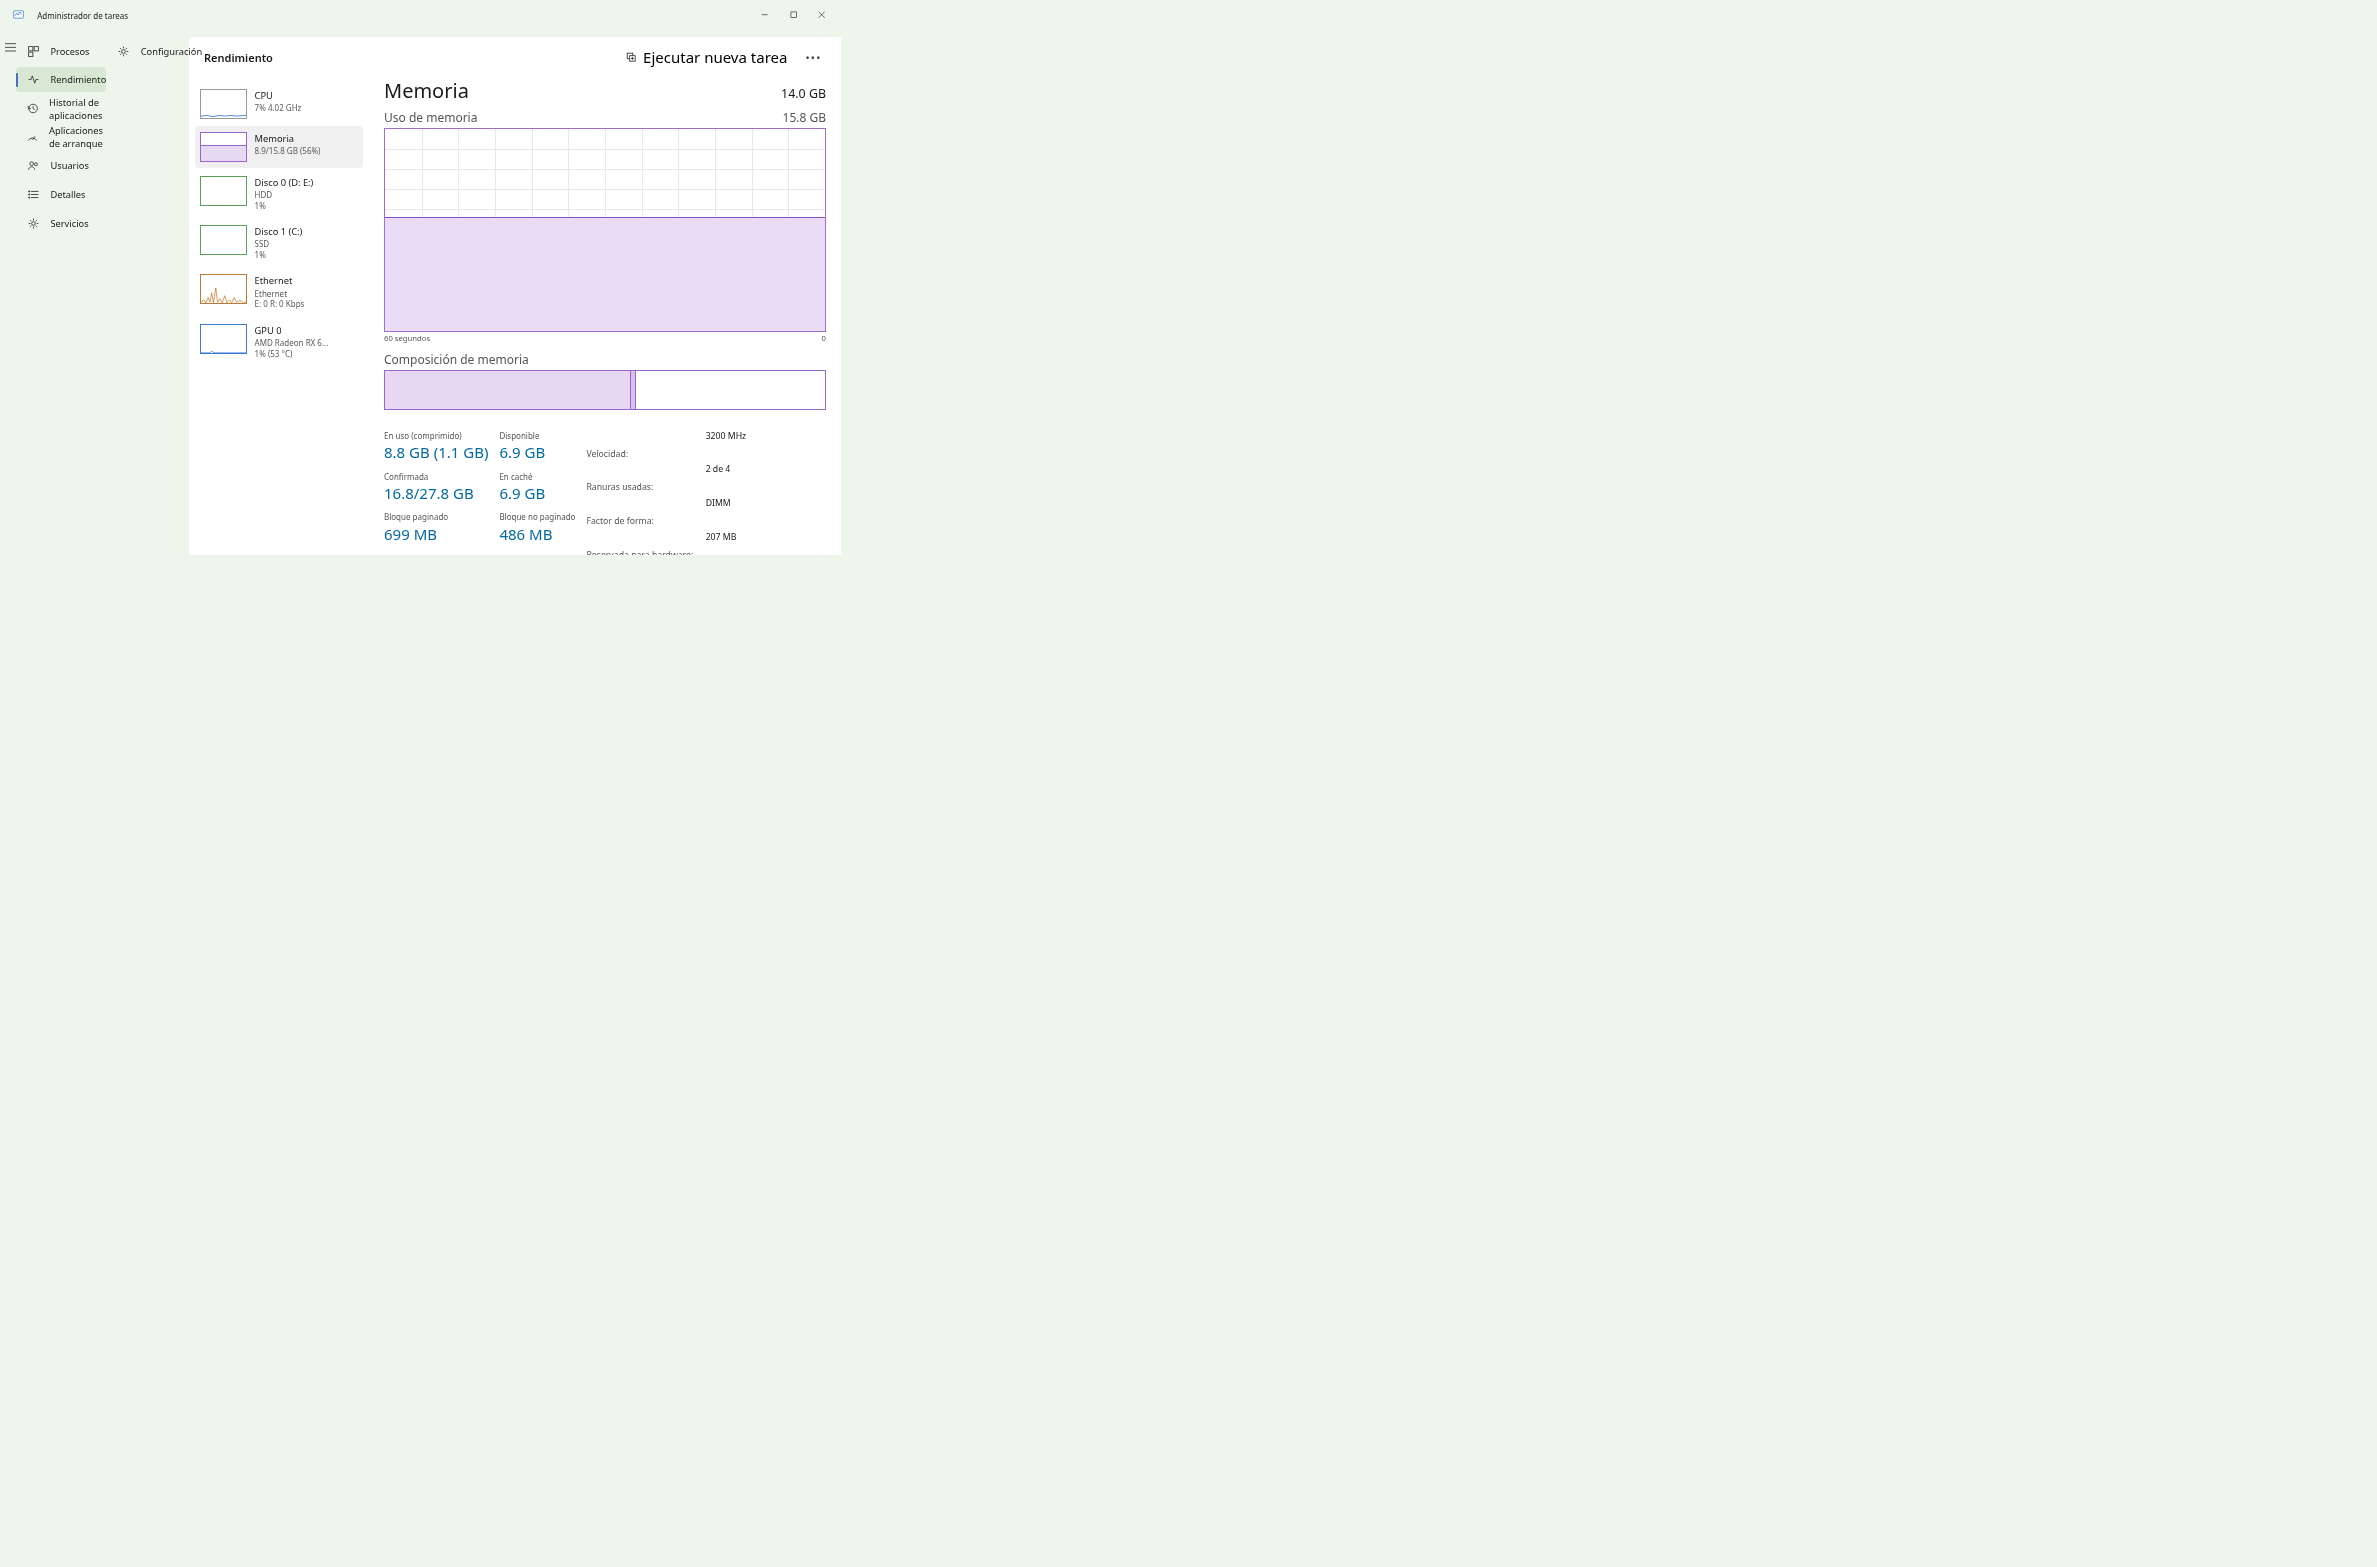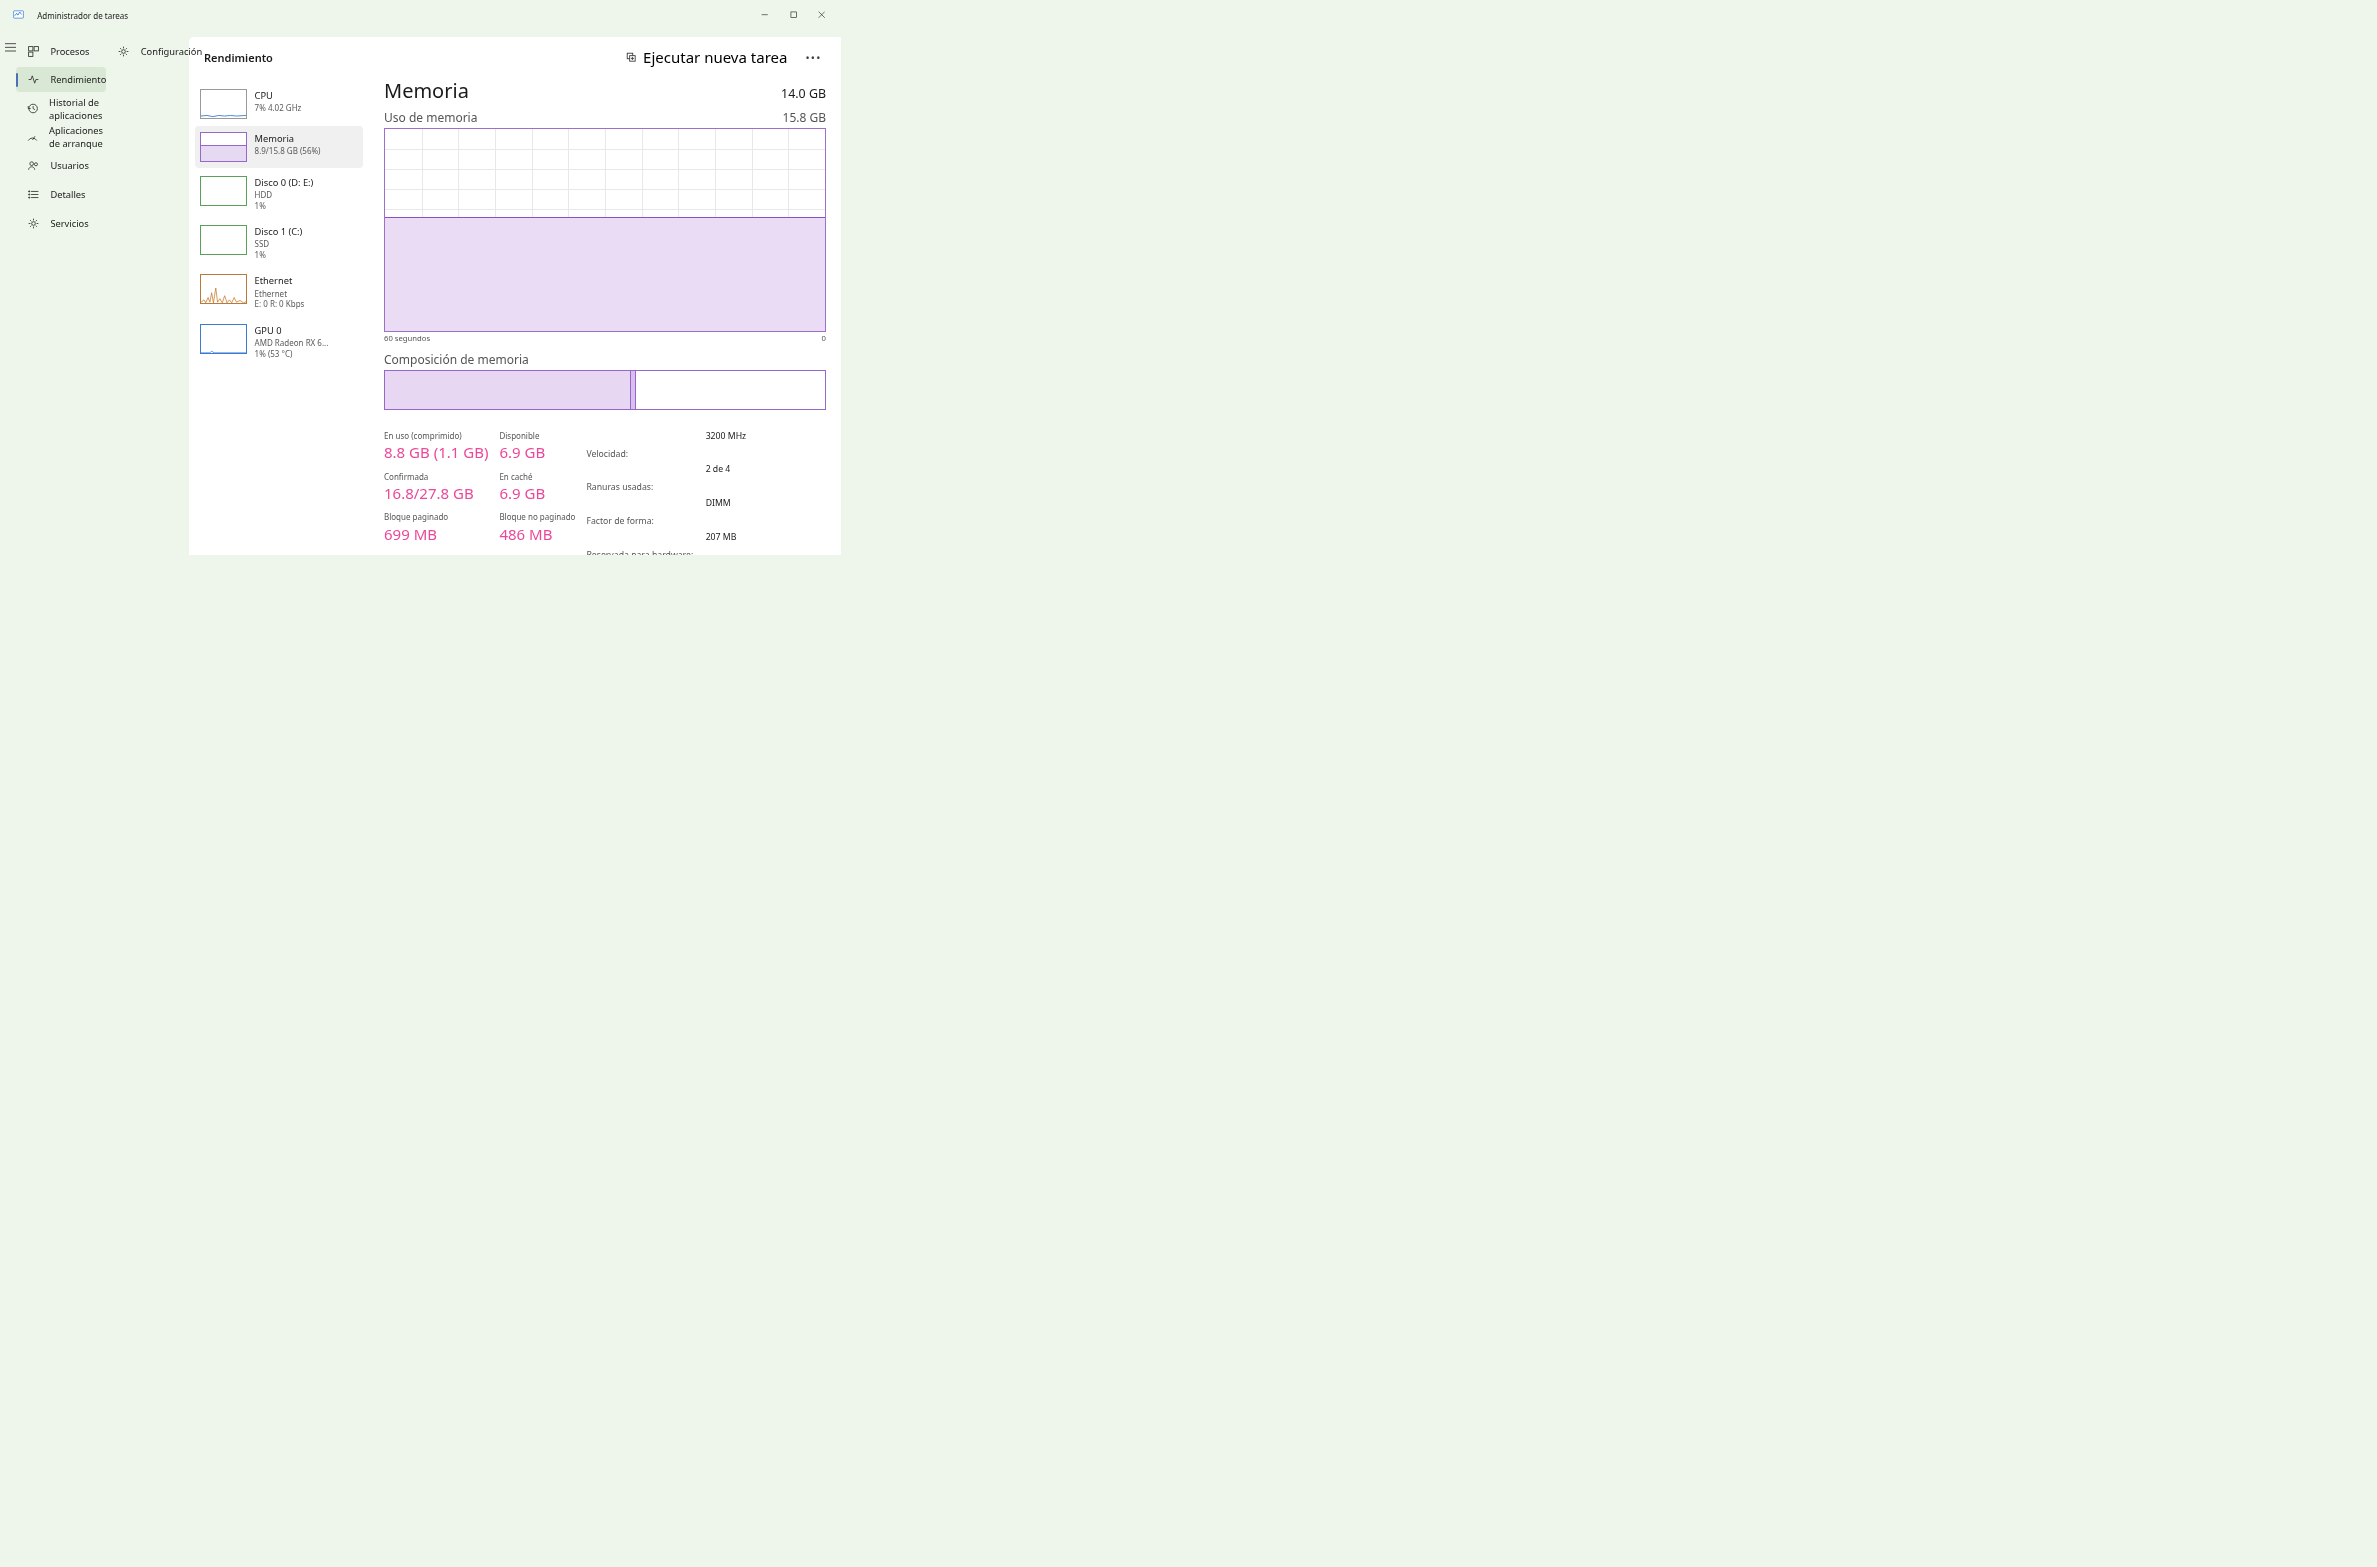--- a/index.html
+++ b/index.html
@@ -70,21 +70,21 @@
   .mem-chart .usage-fill { position: absolute; left: 0; right: 0; bottom: 0; height: 56%; background: #ebdcf5; border-top: 0.9px solid #8a4fc7; }
 
   .comp-chart { height: 40px; border: 0.9px solid #9966cc; position: relative; background: #fff; display: flex; }
   .comp-chart .seg { height: 100%; }
   .comp-chart .seg.used { background: #e7d7f3; flex: 0 0 56%; border-right: 0.6px solid #9966cc; }
   .comp-chart .seg.thin { flex: 0 0 1%; background: #d8c0ee; border-right: 0.6px solid #9966cc; }
 
   .stats-grid { display: flex; gap: 11px; margin-top: 20px; }
   .stats-col { display: flex; flex-direction: column; gap: 8.7px; }
   .stat .label { font-size: 8px; color: #555; margin-bottom: 1.2px; }
-  .stat .value { font-size: 15px; color: #ec4899; }
+  .stat .value { font-size: 15px; color: #0369a1; }
   .spec-table { display: grid; grid-template-columns: auto auto; gap: 3.7px 12.4px; font-size: 8.7px; align-content: start; }
   .spec-table .k { color: #555; margin-top: 18px; }
   .spec-table .v { color: #1a1a1a; }
 
   svg.ico { stroke: #333; stroke-width: 1.4; fill: none; }
 </style>
 </head>
 <body>
 
 <div class="titlebar">

